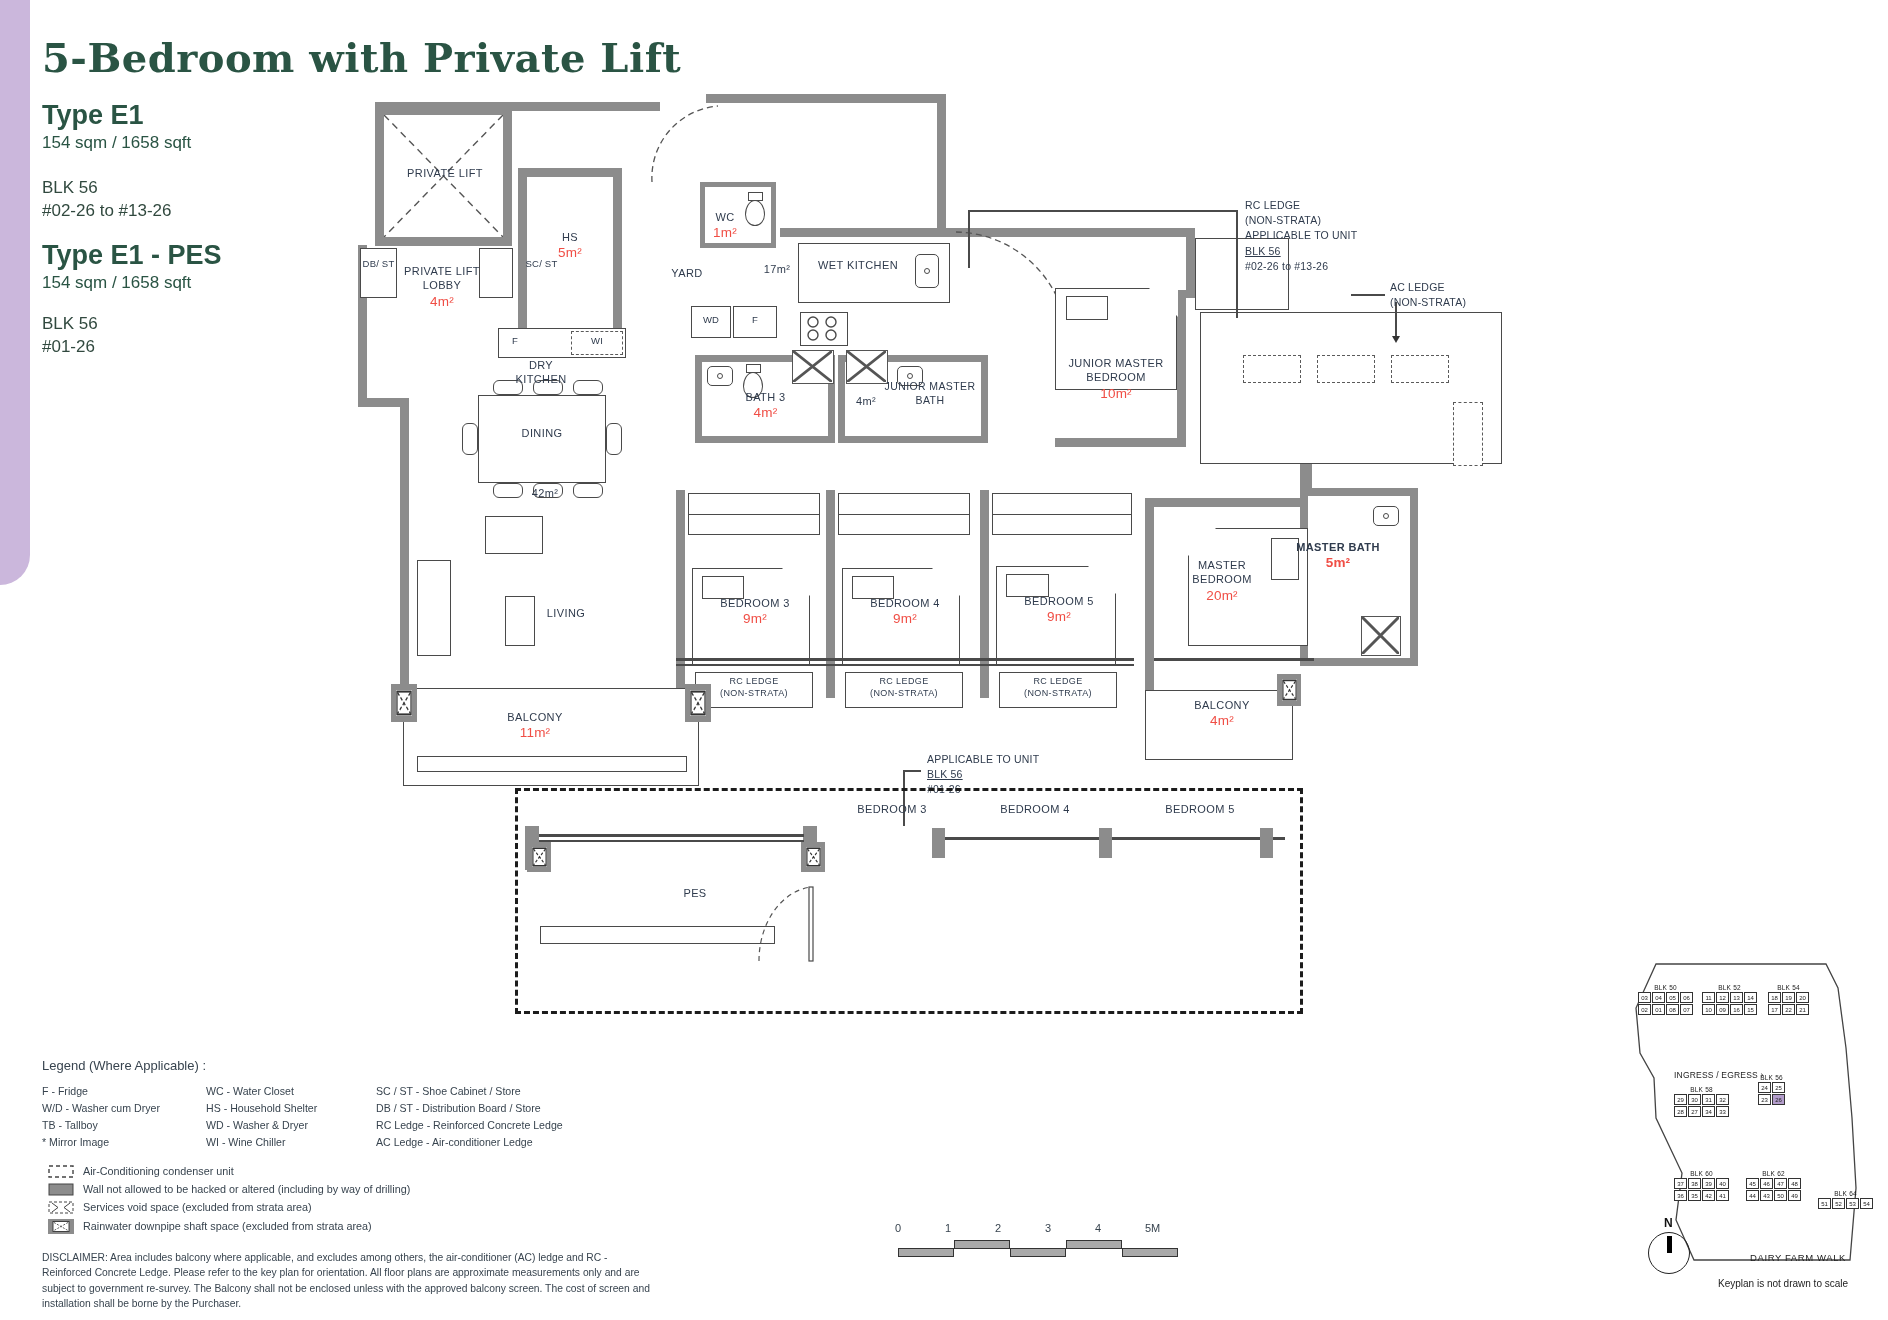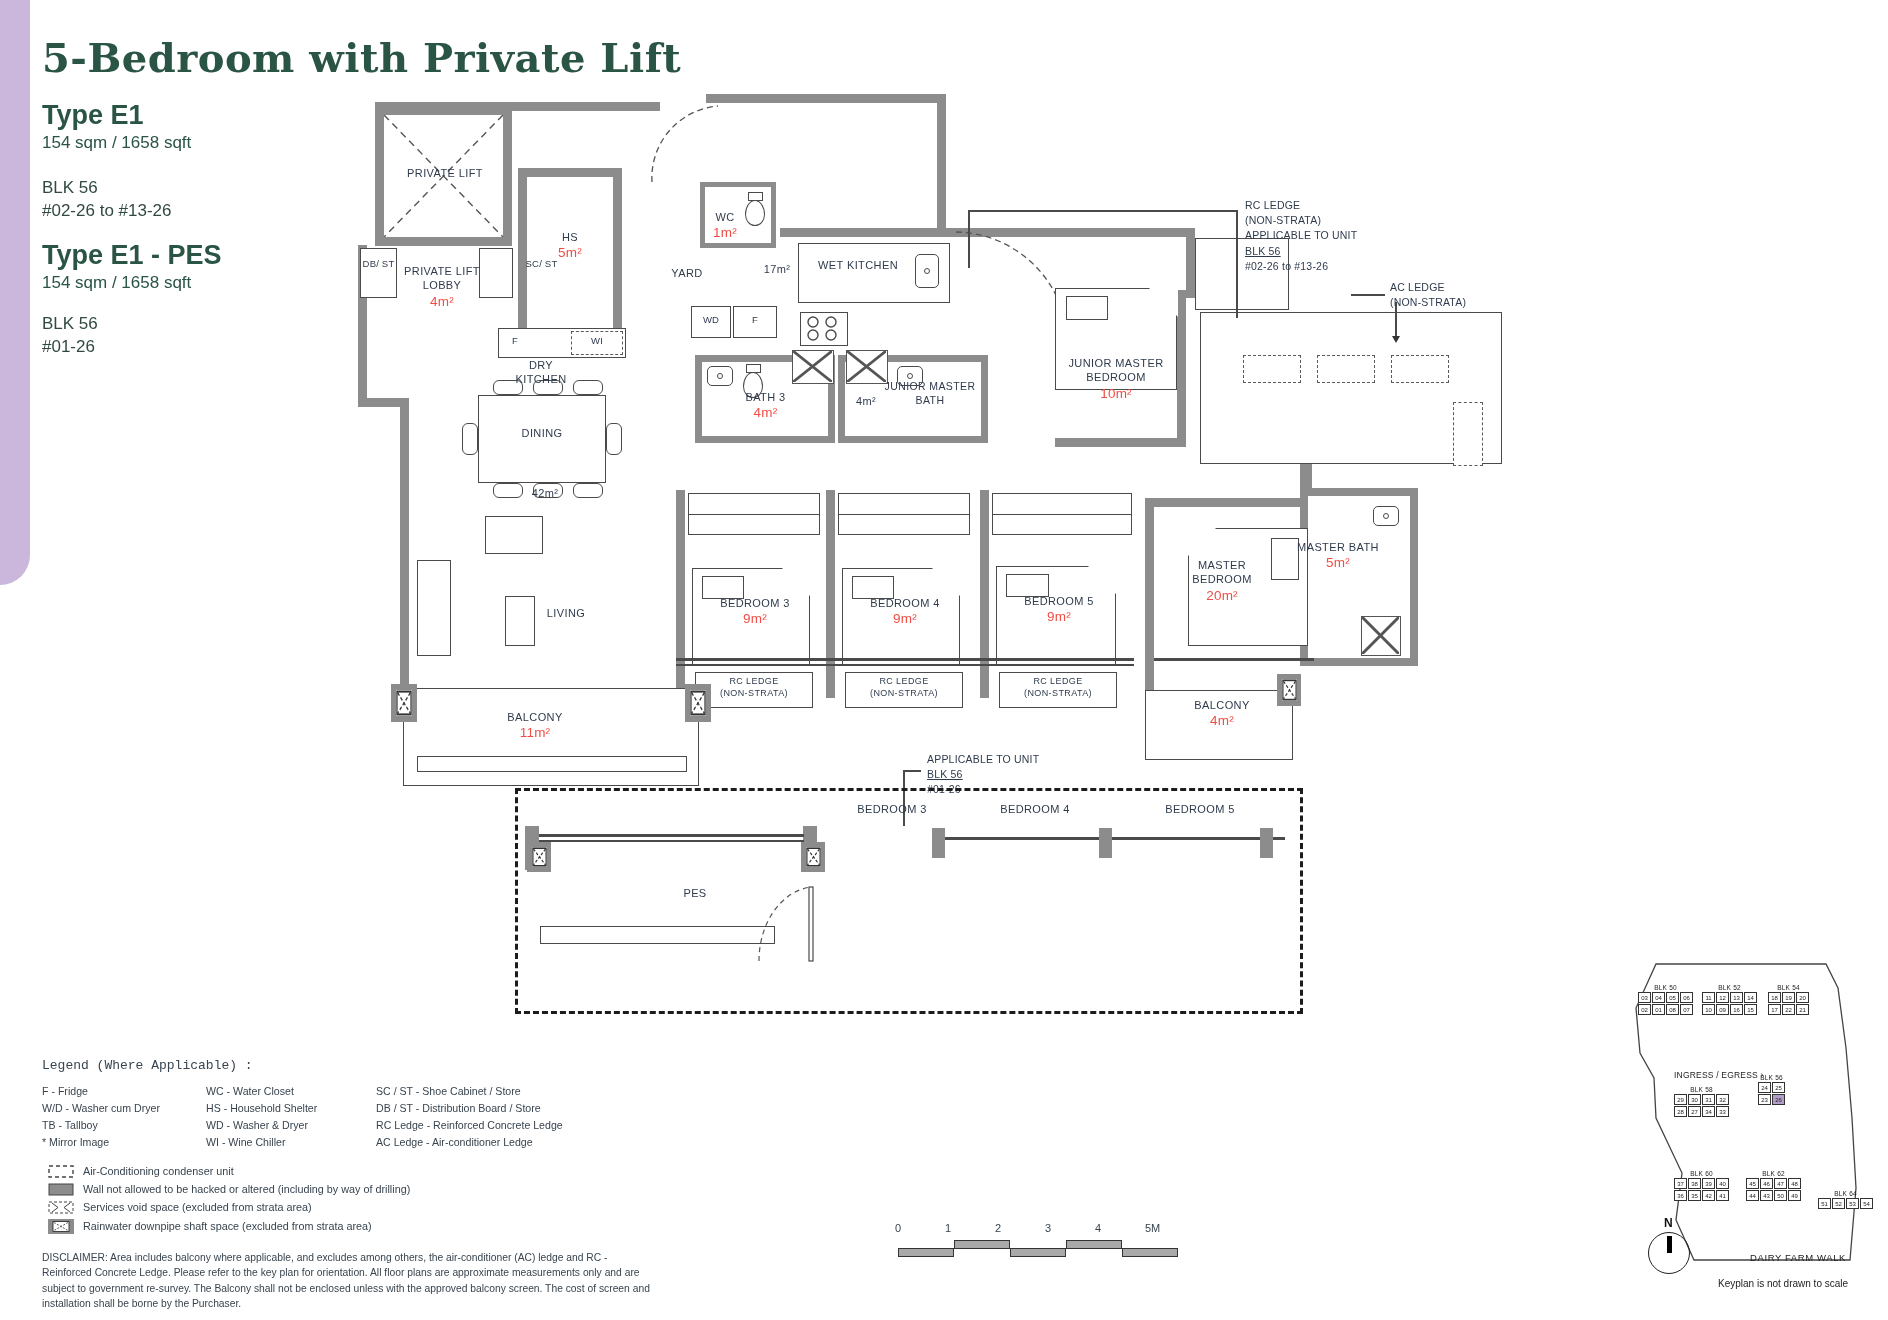--- a/index.html
+++ b/index.html
@@ -38,21 +38,21 @@
   .sink::after{content:"";position:absolute;left:50%;top:50%;width:4px;height:4px;margin:-3px 0 0 -3px;
                border:1px solid #4a4a4a;border-radius:50%;}
   .wcico{position:absolute;background:#fff;border:1.8px solid #4a4a4a;border-radius:50%/56% 56% 44% 44%;box-sizing:border-box;}
   .wcico::before{content:"";position:absolute;left:10%;top:-9px;width:76%;height:7px;background:#fff;border:1.6px solid #4a4a4a;}
   .rw{position:absolute;background:#8c8c8c;display:flex;align-items:center;justify-content:center;}
   .vx{position:absolute;background:#fff;border:1.6px solid #555;box-sizing:border-box;}
   .arrowdn{position:absolute;width:0;height:0;border-left:4px solid transparent;border-right:4px solid transparent;border-top:7px solid #333;}
   .pesb{position:absolute;border:3px dashed #1c1c1c;box-sizing:border-box;}
   
   .legend{position:absolute;left:42px;top:1058px;width:660px;}
-  .lg-title{font-size:13px;margin-bottom:10px;color:#38444f;font-family:Liberation Mono, monospace;}
+  .lg-title{font-size:13px;margin-bottom:10px;color:#38444f;}
   .lg-cols{display:flex;gap:14px;font-size:10.6px;line-height:1.6;color:#38444f;}
   .lg-cols .c1{width:150px;}.lg-cols .c2{width:156px;}.lg-cols .c3{width:240px;}
   .lg-sym-row{display:flex;align-items:center;gap:9px;font-size:10.8px;color:#38444f;margin-top:5px;}
   .lg-sym{flex:0 0 auto;}
   .syms{margin-top:14px;margin-left:6px;}
   .disc{margin-top:16px;width:615px;font-size:10.3px;line-height:1.5;color:#38444f;}
   
   .scalebar{position:absolute;left:895px;top:1222px;width:300px;height:46px;}
   .ticks{display:flex;font-size:11px;color:#38444f;}
   .ticks span{width:56px;}
@@ -329,21 +329,21 @@
         <div class="area">9m²</div>
       </div>
     <div class="lbl" style="left:638px;top:506px;width:132px;">
       <div>BEDROOM 5</div>
         <div class="area">9m²</div>
       </div>
     <div class="lbl" style="left:812px;top:470px;width:110px;">
       <div>MASTER BEDROOM</div>
         <div class="area">20m²</div>
       </div>
-    <div class="lbl" style="left:935px;top:452px;width:96px;">
+    <div class="lbl" style="left:935px;top:452px;width:96px;font-weight:bold;">
       <div>MASTER BATH</div>
         <div class="area">5m²</div>
       </div>
     <div class="lbl" style="left:168px;top:518px;width:86px;">LIVING</div>
     <div class="lbl" style="left:100px;top:622px;width:160px;">
       <div>BALCONY</div>
         <div class="area">11m²</div>
       </div>
     <div class="lbl" style="left:802px;top:610px;width:130px;">
       <div>BALCONY</div>

